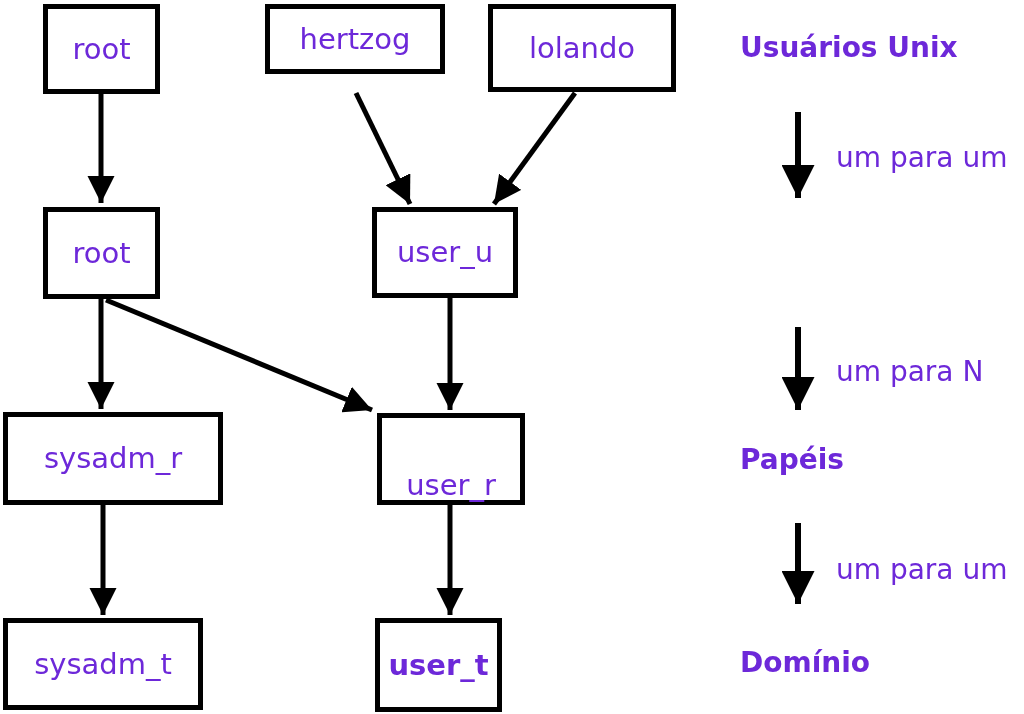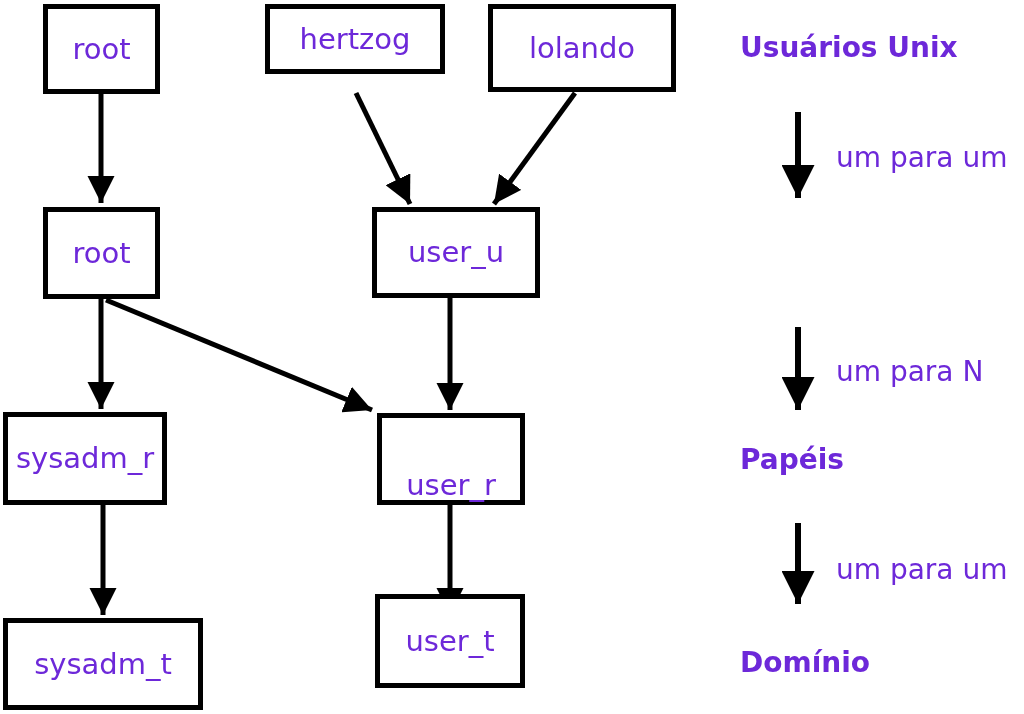--- a/index.html
+++ b/index.html
@@ -25,25 +25,25 @@
     display: flex;
     align-items: center;
     justify-content: center;
     font-size: 29px;
     line-height: 1;
   }
   .n-root1   { left: 43px;  top: 4px;   width: 117px; height: 90px; }
   .n-hertzog { left: 265px; top: 4px;   width: 180px; height: 70px; }
   .n-lolando { left: 488px; top: 4px;   width: 188px; height: 88px; }
   .n-root2   { left: 43px;  top: 207px; width: 117px; height: 92px; }
-  .n-user_u  { left: 372px; top: 207px; width: 168px; height: 91px; }
-  .n-sysadm_r{ left: 3px;   top: 412px; width: 164px; height: 93px; }
+  .n-user_u  { left: 372px; top: 207px; width: 146px; height: 91px; }
+  .n-sysadm_r{ left: 3px;   top: 412px; width: 220px; height: 93px; }
   .n-user_r  { left: 377px; top: 413px; width: 148px; height: 92px; align-items: flex-end; }
   .n-sysadm_t{ left: 3px;   top: 618px; width: 200px; height: 92px; justify-content: center; }
-  .n-user_t  { left: 375px; top: 594px; width: 150px; height: 94px; }
+  .n-user_t  { left: 375px; top: 618px; width: 127px; height: 94px; font-weight: bold; }
 
   .legend-title {
     position: absolute;
     left: 740px;
     font-weight: bold;
     font-size: 28px;
     line-height: 38px;
     white-space: nowrap;
   }
   .legend-note {

